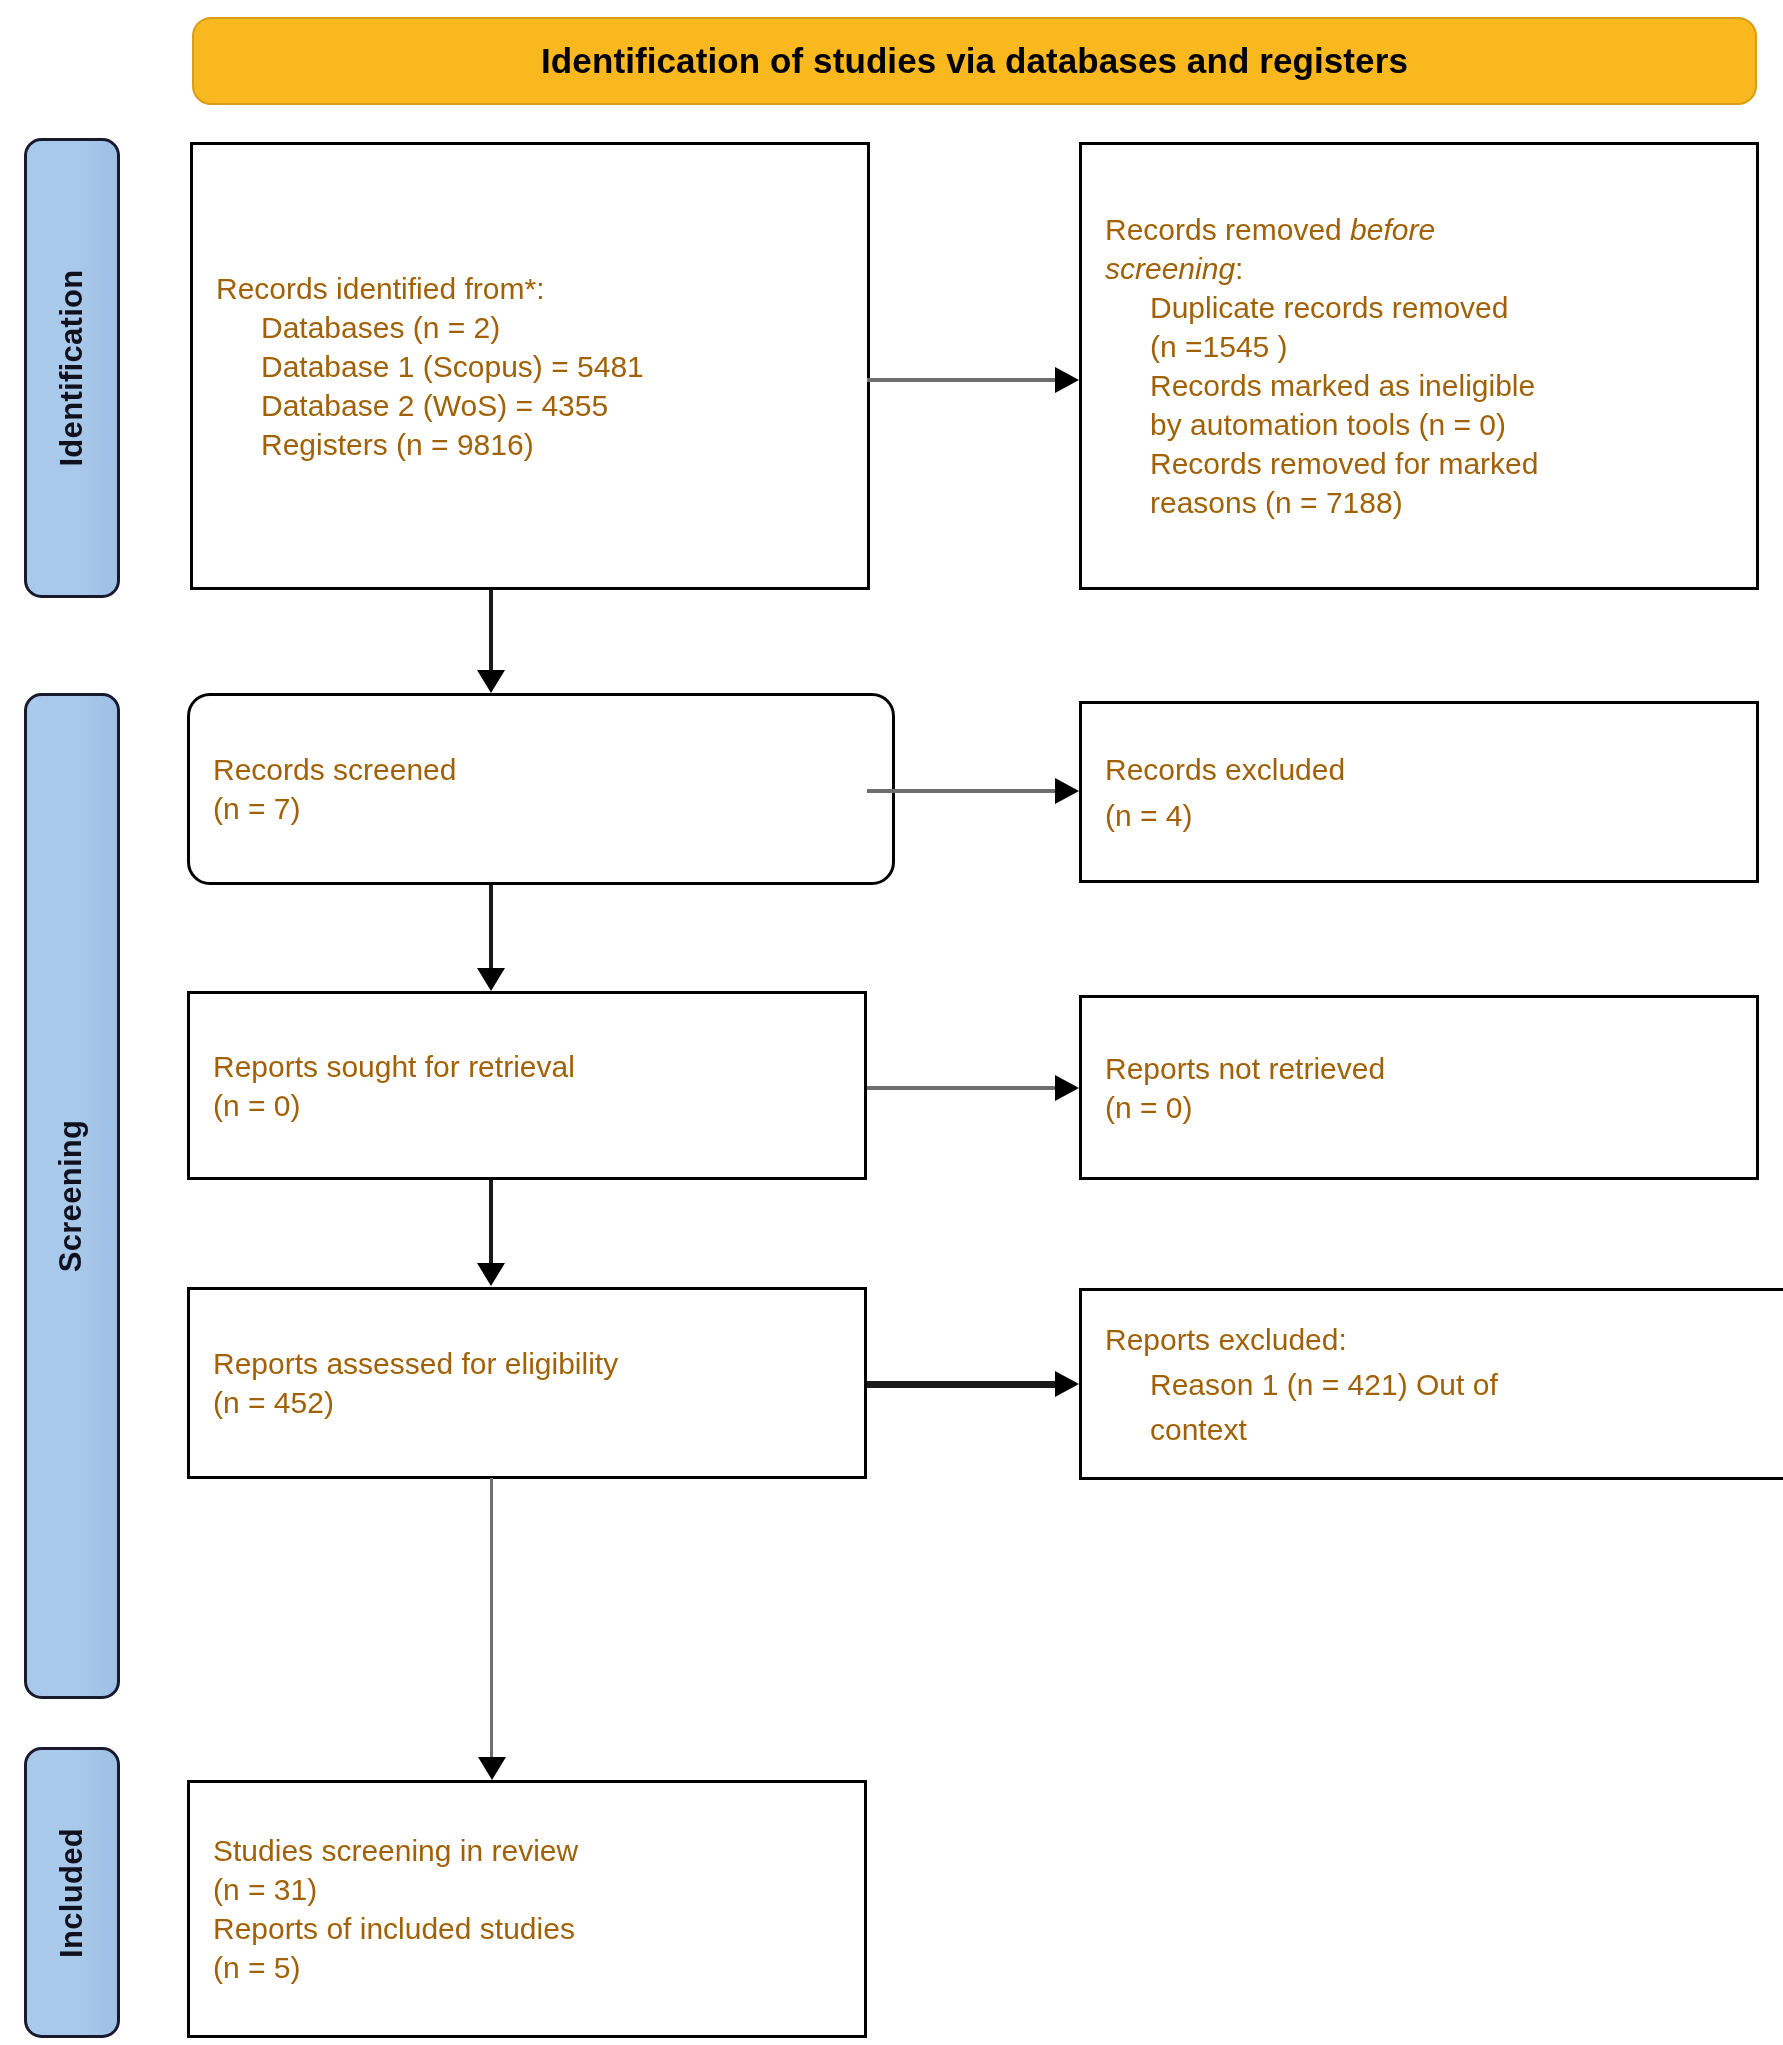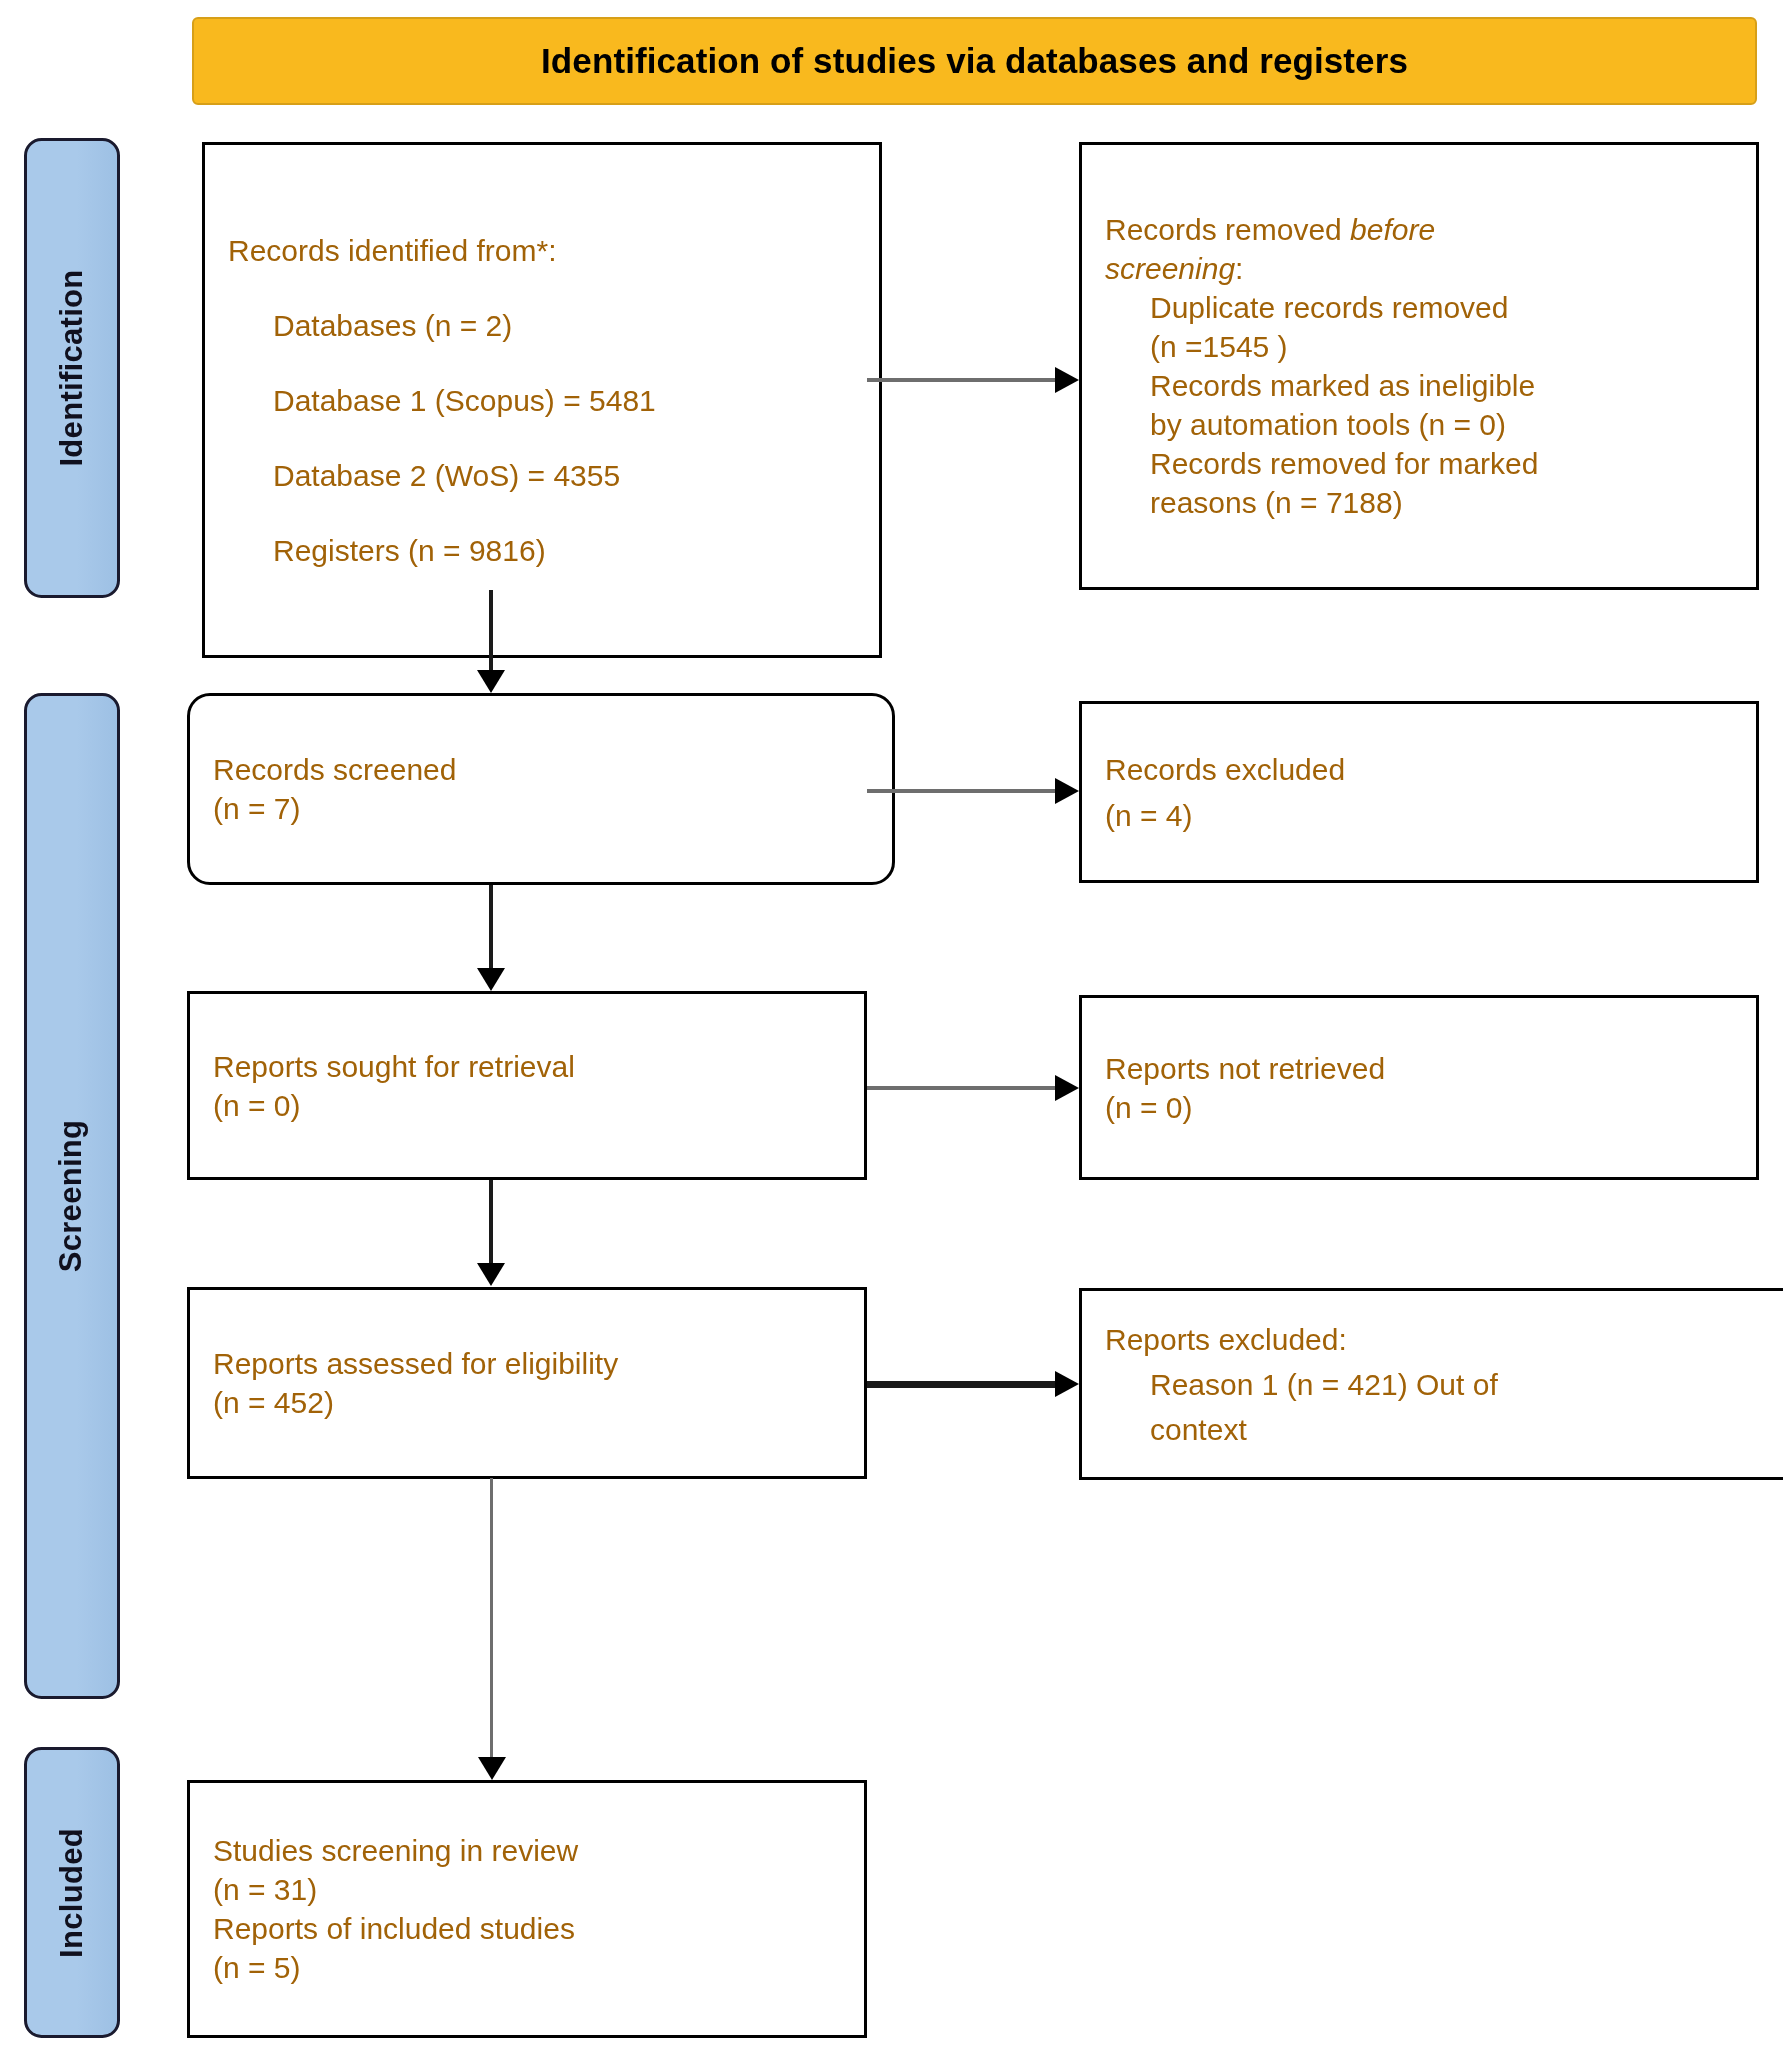--- a/index.html
+++ b/index.html
@@ -20,21 +20,21 @@
 
   
   .banner {
     position: absolute;
     left: 192px;
     top: 17px;
     width: 1565px;
     height: 88px;
     background: #F9B91E;
     border: 2px solid #D79F18;
-    border-radius: 6px;
+    border-radius: 19px;
     box-sizing: border-box;
     display: flex;
     align-items: center;
     justify-content: center;
   }
   .banner-text {
     font-size: 35px;
     font-weight: bold;
     color: #000000;
     letter-spacing: 0.1px;
@@ -81,21 +81,21 @@
     margin: 0;
     font-size: 30px;
     line-height: 1.30;
     color: #a16207;
     white-space: pre-wrap;
   }
   .box p.indent { padding-left: 45px; }
   .box p .ital { font-style: italic; }
 
   
-  #box-identified        { left: 202px; top: 142px;  width: 680px; height: 516px; gap: 36px; }
+  #box-identified        { left: 190px; top: 142px;  width: 680px; height: 448px; }
   #box-screened          { left: 187px; top: 693px; width: 708px; height: 192px; border-radius: 23px; }
   #box-sought            { left: 187px; top: 991px; width: 680px; height: 189px; }
   #box-assessed          { left: 187px; top: 1287px; width: 680px; height: 192px; }
   #box-included          { left: 187px; top: 1780px; width: 680px; height: 258px; }
 
   
   #box-removed-before    { left: 1079px; top: 142px;  width: 680px; height: 448px; }
   #box-records-excluded  { left: 1079px; top: 701px; width: 680px; height: 182px; gap: 7px; }
   #box-not-retrieved     { left: 1079px; top: 995px; width: 680px; height: 185px; }
   #box-reports-excluded  { left: 1079px; top: 1288px; width: 810px; height: 192px; gap: 6px; }

